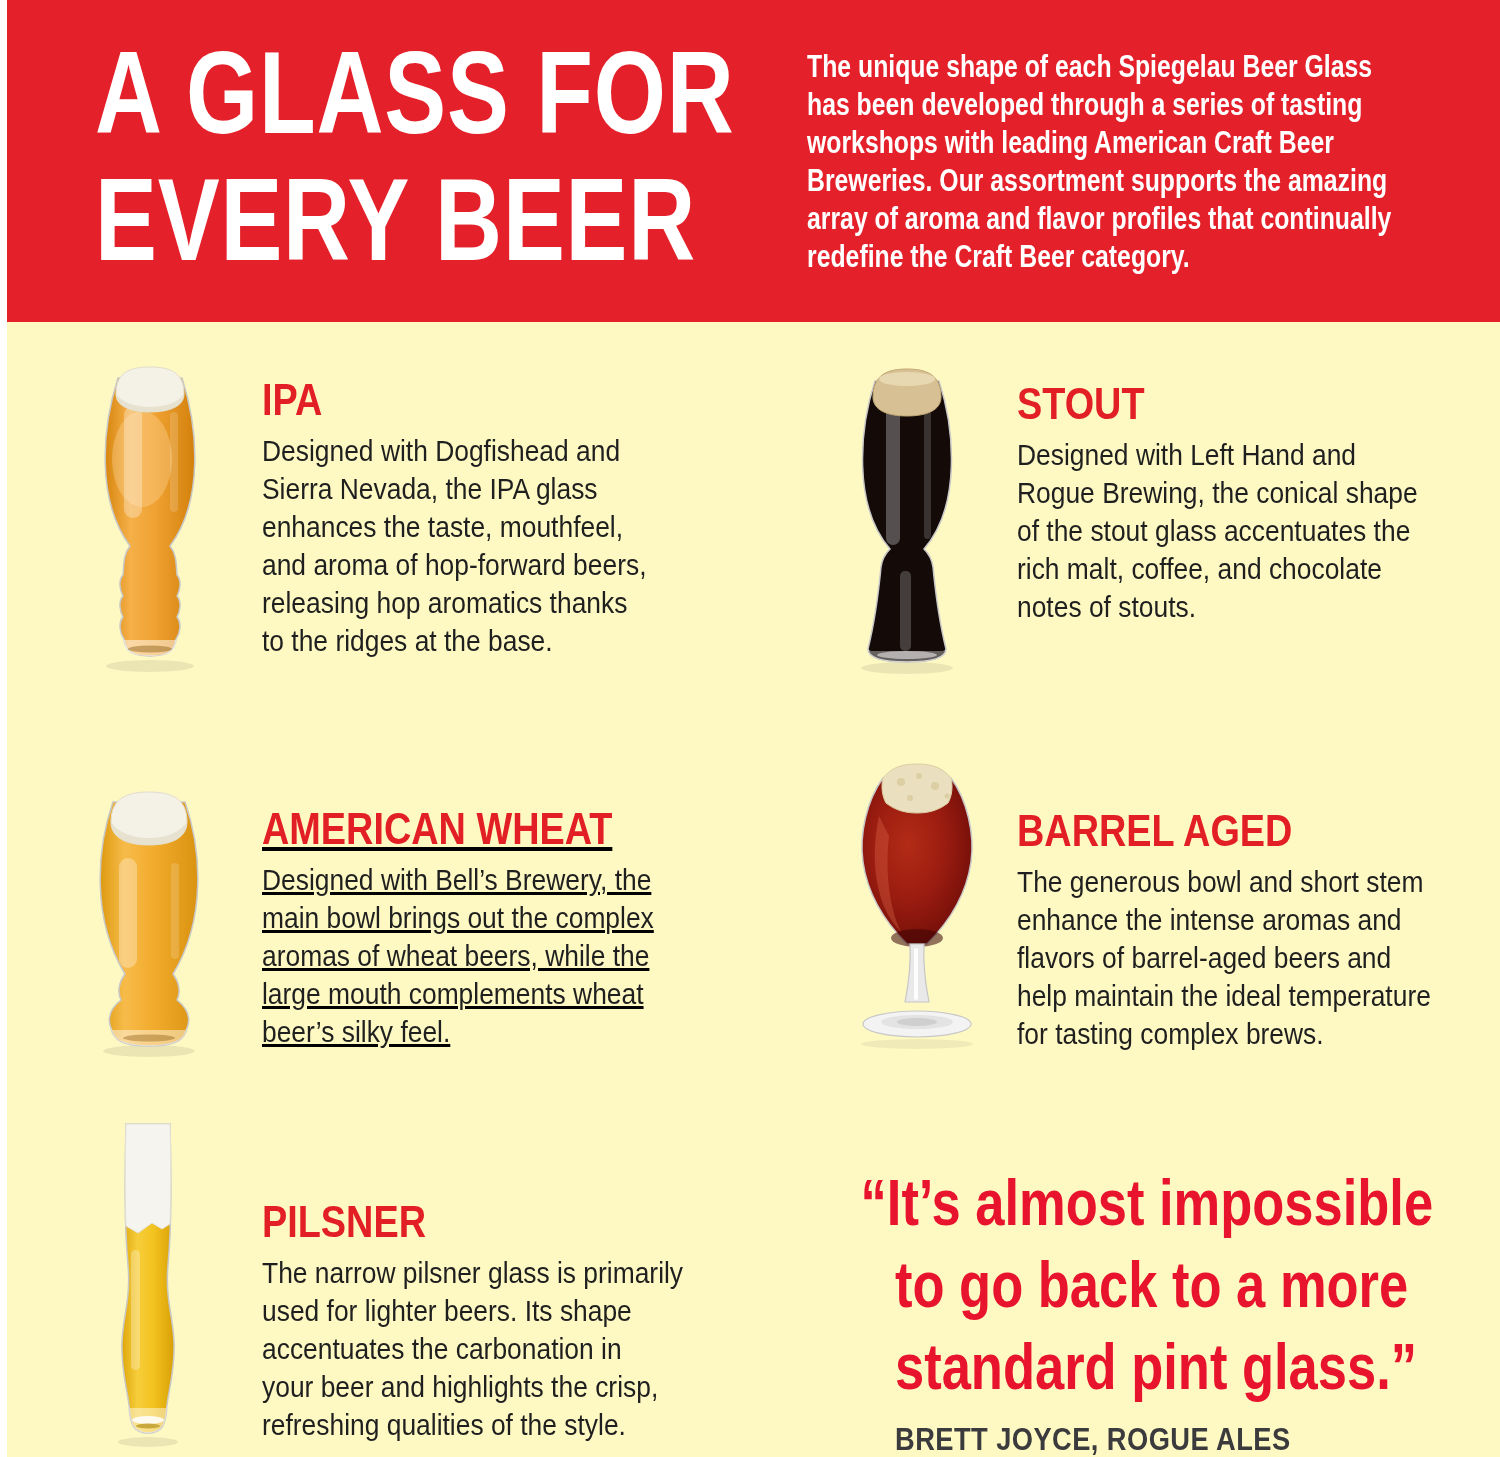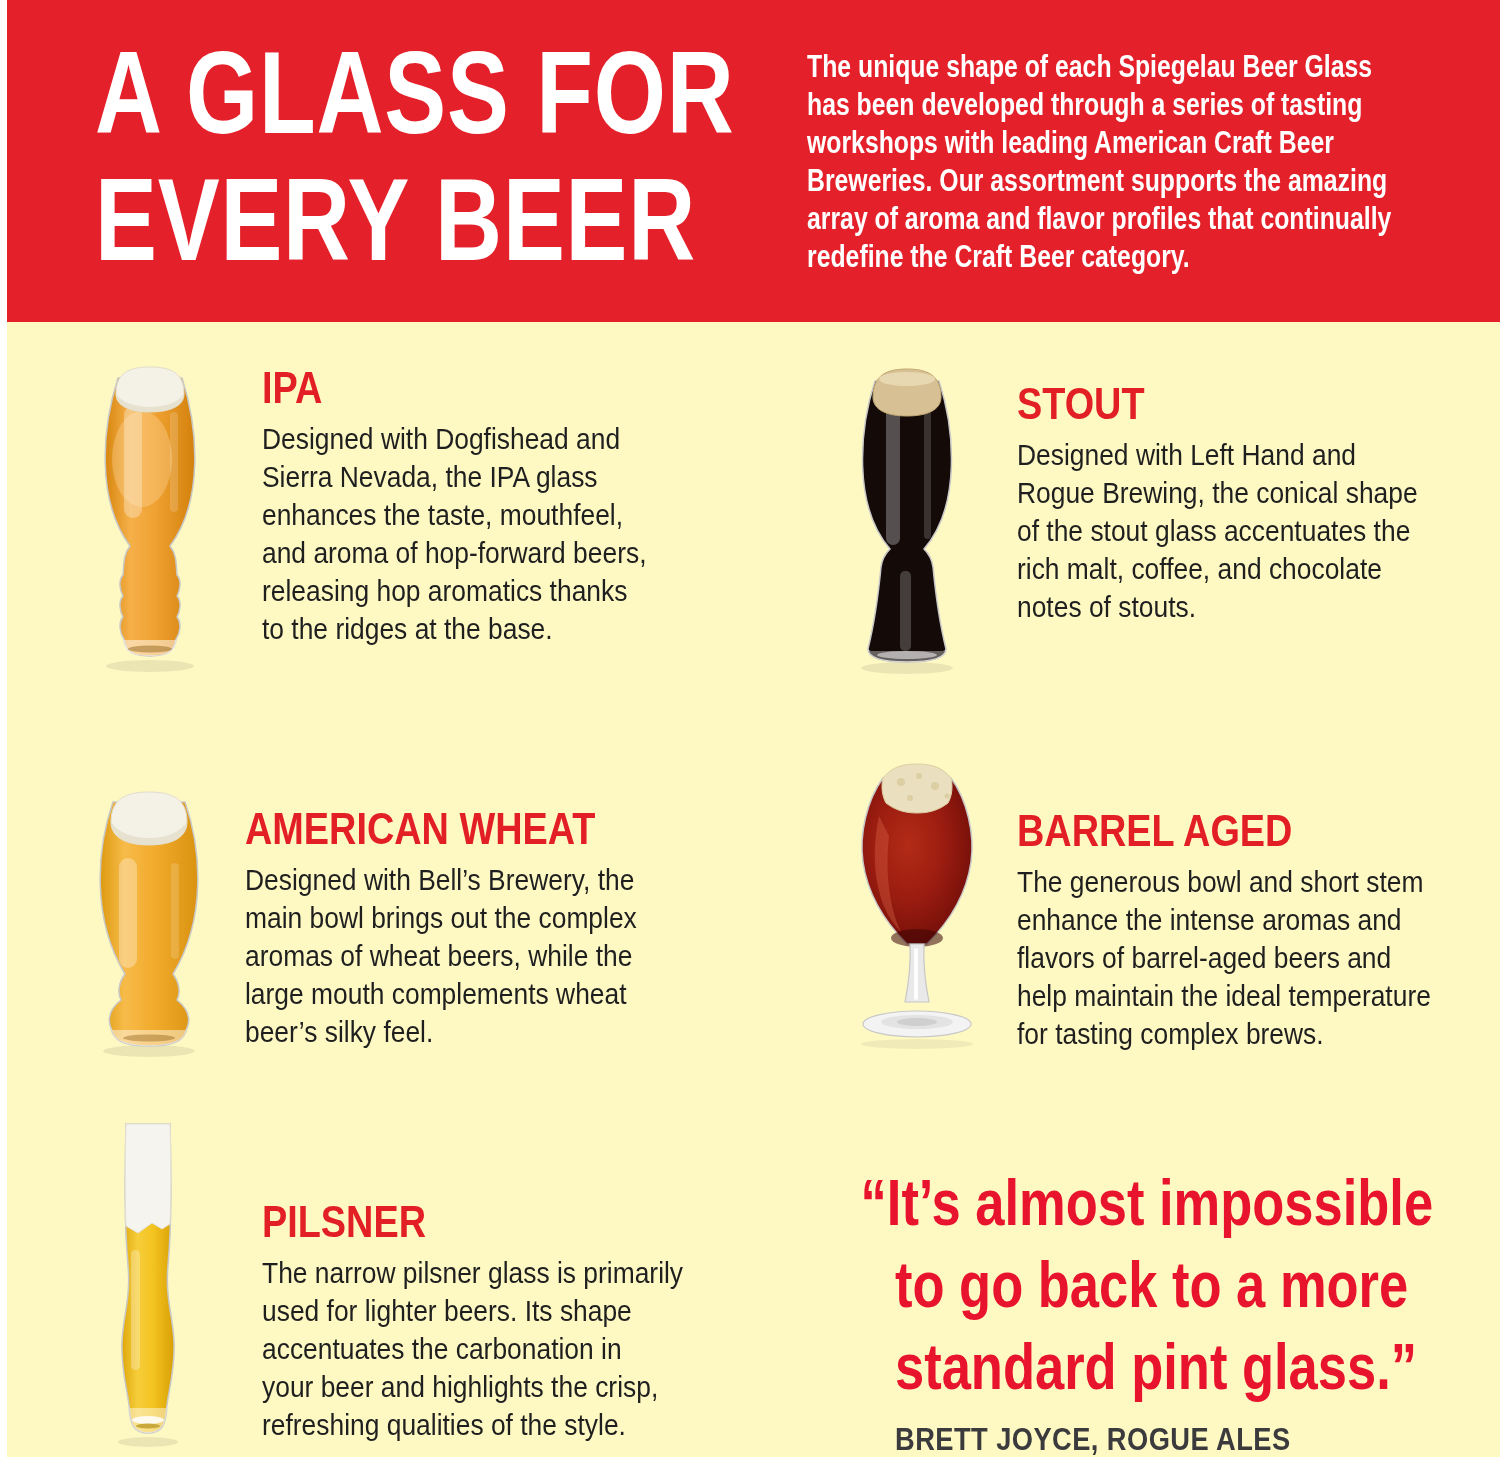--- a/index.html
+++ b/index.html
@@ -17,25 +17,25 @@
 
   
   .glass{position:absolute;}
   .copy{position:absolute;}
   .copy h2{margin:0 0 8px 0;color:#e31f26;font-size:44px;line-height:48px;font-weight:bold;
            white-space:nowrap;transform:scaleX(.86);transform-origin:0 0;}
   .copy p{margin:0;color:#1f1f1f;font-size:30px;line-height:38px;width:620px;
           white-space:pre-line;transform:scaleX(.88);transform-origin:0 0;}
 
   .glass-ipa{left:73px;top:364px;width:140px;height:312px;}
-  .copy-ipa{left:255px;top:364px;}
+  .copy-ipa{left:255px;top:376px;}
   .glass-stout{left:831px;top:365px;width:138px;height:310px;}
   .copy-stout{left:1010px;top:380px;}
   .glass-wheat{left:66px;top:788px;width:152px;height:272px;}
-  .copy-wheat{left:238px;top:805px;}
+  .copy-wheat{left:255px;top:805px;text-decoration:underline;}
   .glass-barrel{left:828px;top:756px;width:164px;height:300px;}
   .copy-barrel{left:1010px;top:807px;}
   .glass-pilsner{left:91px;top:1120px;width:100px;height:332px;}
   .copy-pilsner{left:255px;top:1198px;}
 
   
   .quote{position:absolute;left:848px;top:1146px;width:780px;}
   .quote blockquote{margin:0;color:#e8132d;font-size:64px;line-height:82px;font-weight:bold;
                     white-space:pre-line;text-indent:-42px;
                     transform:scaleX(.82);transform-origin:0 0;}

